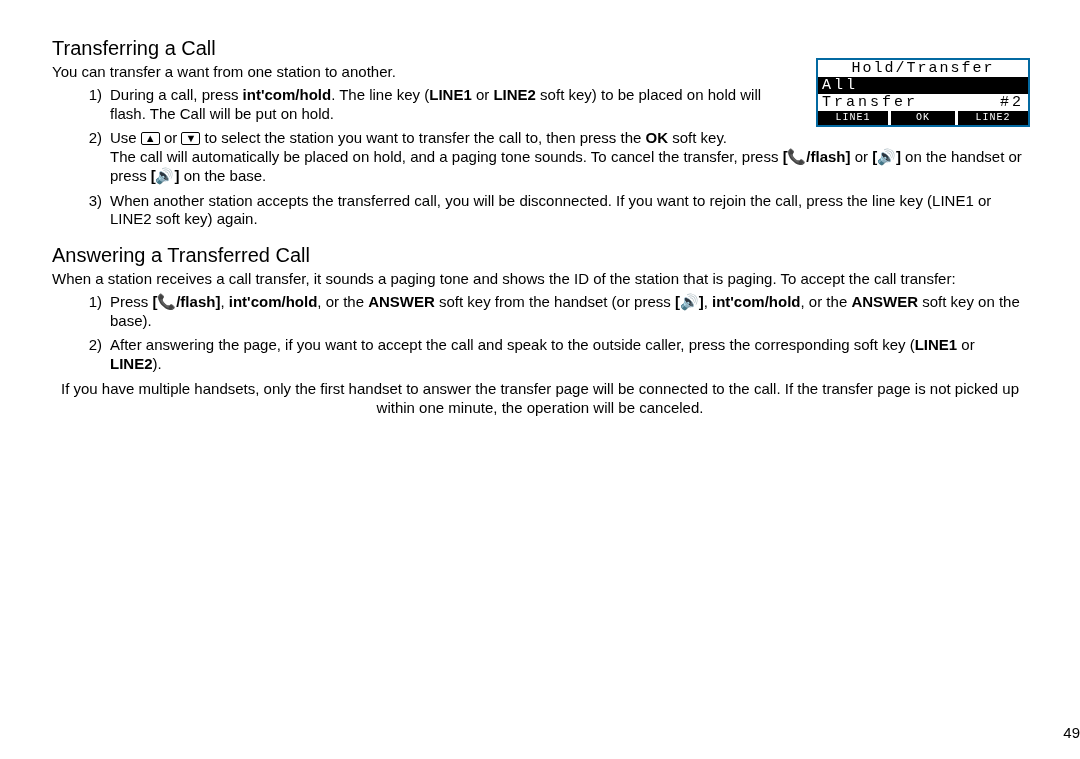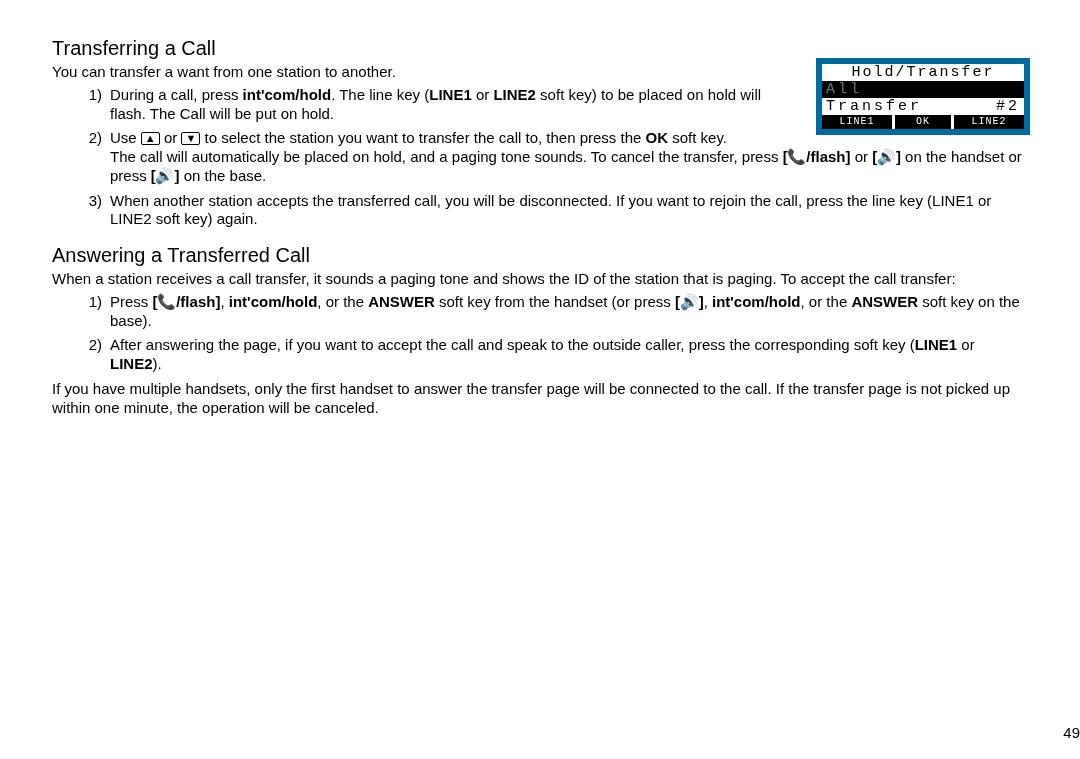--- a/index.html
+++ b/index.html
@@ -24,20 +24,21 @@
     margin: 0 0 2px 0;
   }
   h3.section-heading.spaced {
     margin-top: 14px;
   }
   p.intro {
     margin: 0 0 4px 0;
   }
   p.trailing {
     margin: 4px 0 0 0;
+    text-align: center;
   }
   .list {
     margin: 0;
     padding: 0;
   }
   .list-item {
     margin: 0 0 6px 0;
     padding-left: 58px;
     position: relative;
   }
@@ -65,36 +66,36 @@
     width: 100%;
     text-align: right;
     font-size: 15px;
   }
   
   .lcd {
     position: absolute;
     top: 58px;
     right: 50px;
     width: 214px;
-    border: 6px solid #0369a1;
+    border: 2px solid #0369a1;
     font-family: "Courier New", monospace;
     font-size: 15px;
     letter-spacing: 3px;
     background: #fff;
     box-sizing: border-box;
   }
   .lcd .lcd-row {
     padding: 0px 4px;
     line-height: 17px;
     white-space: nowrap;
   }
   .lcd .lcd-row.title { text-align: center; letter-spacing: 2px;}
   .lcd .lcd-row.inverse {
     background: #000;
-    color: #737373;
+    color: #ffffff;
   }
   .lcd .lcd-row.split {
     display: flex;
   }
   .lcd .lcd-row.split .left { flex: 1; }
   .lcd .lcd-row.split .right { text-align: right; }
   .lcd-softkeys {
     display: flex;
     height: 14px;
   }

